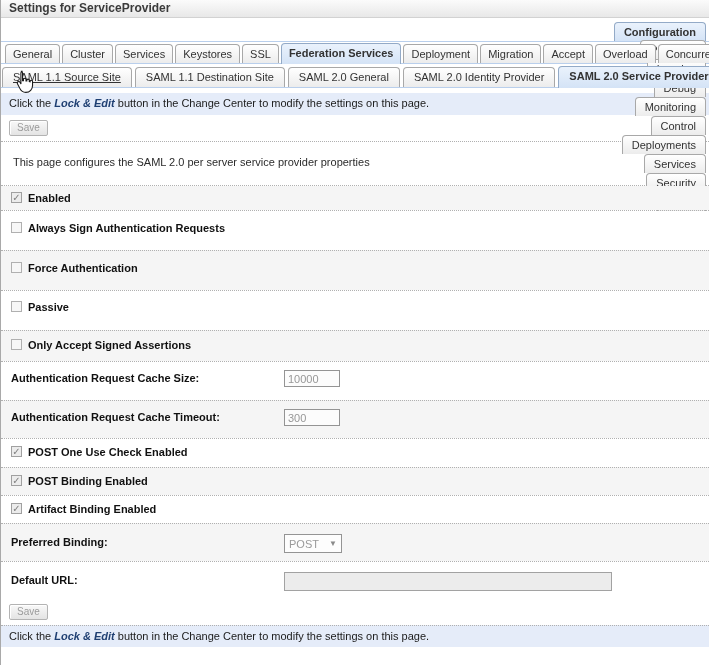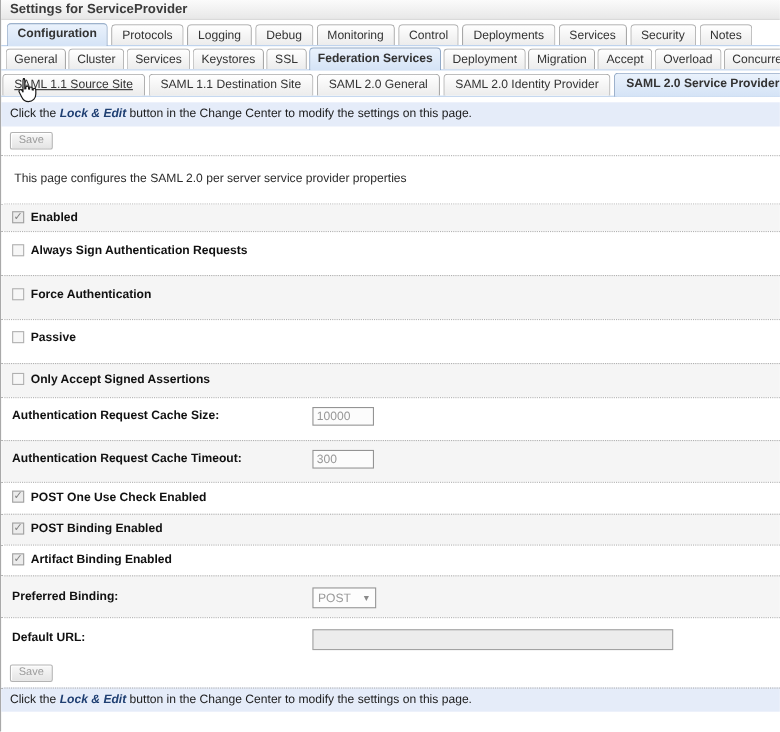--- a/index.html
+++ b/index.html
@@ -7,21 +7,21 @@
   body { font-family:"Liberation Sans", sans-serif; font-size:11px; color:#222;
          border-left:1px solid #a9a9a9; position:relative; }
 
   
   .hdr { height:18px; line-height:17px; padding-left:8px;
          background:linear-gradient(#fbfbfb,#e8e8e8); border-bottom:1px solid #d2d2d2;
          font-weight:bold; font-size:12px; color:#3b3b3b; }
 
   
   .tabrow { display:flex; align-items:flex-end; border-bottom:1px solid #b9cfec; }
-  .tr1 { padding:4px 0 0 5px; height:24px; }
+  .tr1 { padding:4px 0 0 5px; height:24px;flex-direction:column; }
   .tr2 { padding:3px 16px 0 4px; height:22px; }
   .tr3 { padding:3px 0 0 0;  height:24px; margin-bottom:5px; }
   .tab { display:inline-block; height:19px; line-height:18px; padding:0 9px;
          margin-right:3px; border:1px solid #a8a8a8; border-bottom:none;
          border-radius:4px 4px 0 0; background:linear-gradient(#ffffff,#ececec);
          color:#333; white-space:nowrap; cursor:default; }
   .tr2 .tab { padding:0 7px; margin-right:2px; }
   .tr3 .tab { padding:0 10px; height:20px; line-height:19px; }
   .tab.sel { background:linear-gradient(#eaf2fc,#d4e3f6); border-color:#93aac7;
              font-weight:bold; margin-bottom:-1px; height:21px; }

